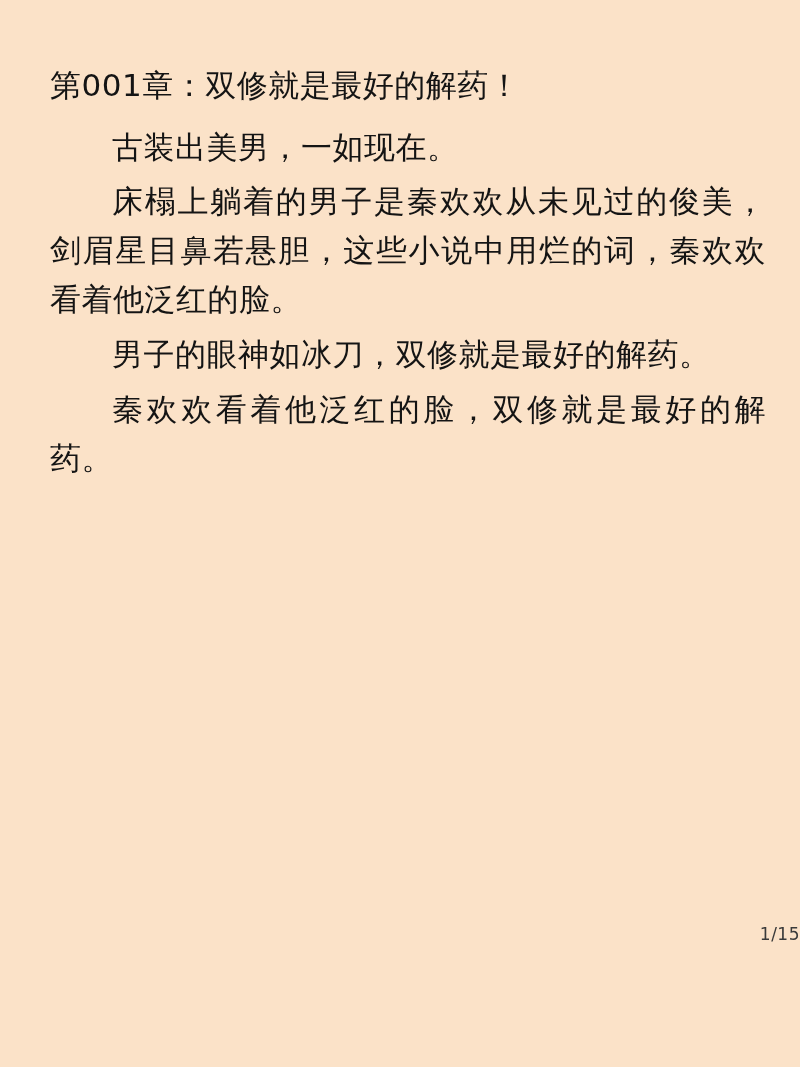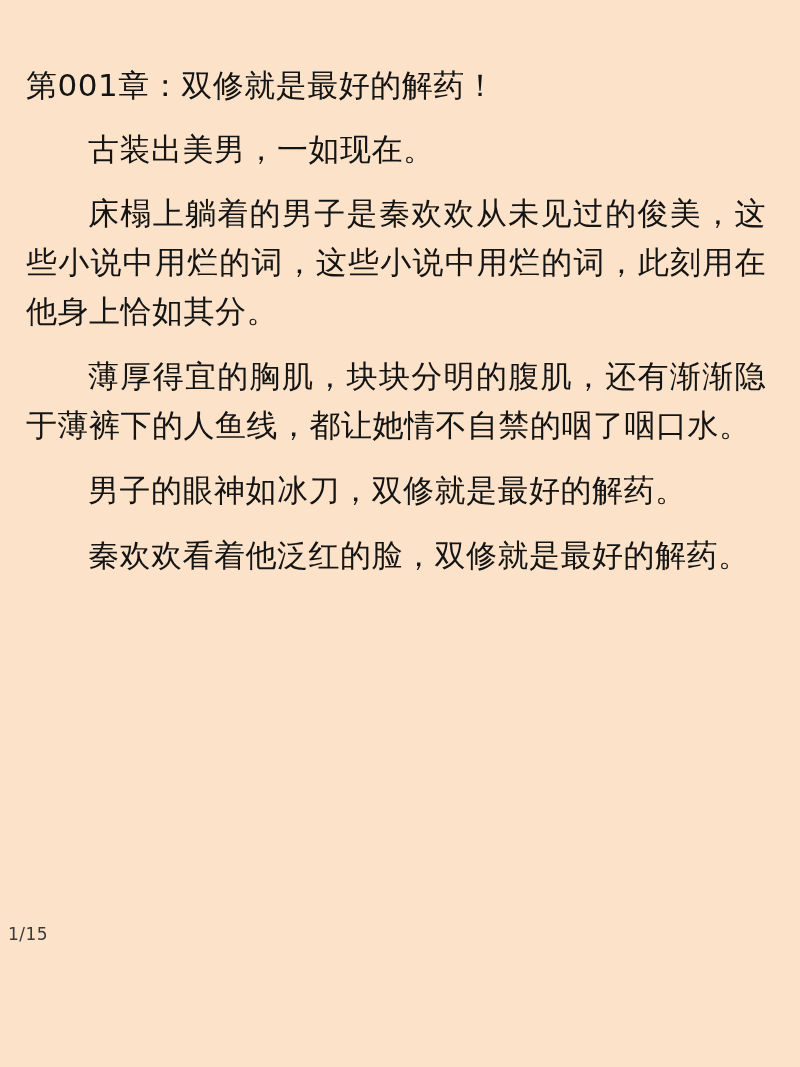--- a/index.html
+++ b/index.html
@@ -12,72 +12,71 @@
     background: #fbe2c8;
     font-family: "DejaVu Sans", "Liberation Sans", sans-serif;
     color: #1a1a1a;
     overflow: hidden;
   }
   .page {
     position: relative;
     width: 800px;
     height: 966px;
     box-sizing: border-box;
-    padding: 62px 34px 0 26px;
+    padding: 62px 34px 0 50px;
     display: flex;
     flex-direction: column;
   }
   .content {
     flex: 1 1 auto;
   }
   .chapter-title {
     font-size: 31px;
     line-height: 1.5;
     letter-spacing: 0.5px;
     margin: 0 0 14px 0;
     font-weight: 400;
     color: #141414;
   }
   .para {
     font-size: 31px;
     line-height: 1.58;
     letter-spacing: 0.5px;
-    margin: 16px 0 6px 0;
+    margin: 4px 0 6px 0;
     text-indent: 2em;
     color: #141414;
     text-align: justify;
     text-justify: inter-ideograph;
   }
   .footer {
     position: absolute;
-    left: 8px;
+    left: 0;
     right: 0;
     bottom: 22px;
-    text-align: left;
+    text-align: right;
   }
   .page-number {
     font-size: 17px;
     color: #3a3a3a;
     letter-spacing: 0.5px;
   }
 </style>
 </head>
 <body>
 
 <div class="page">
 
   <div class="content">
 
     <h1 class="chapter-title">第001章：双修就是最好的解药！</h1>
 
     <p class="para">古装出美男，一如现在。</p>
 
-    <p class="para">床榻上躺着的男子是秦欢欢从未见过的俊美，这些小说中用烂的词，这些小说中用烂的词，此刻用在他身上恰如其分。</p>
+    <p class="para">床榻上躺着的男子是秦欢欢从未见过的俊美，剑眉星目鼻若悬胆，这些小说中用烂的词，秦欢欢看着他泛红的脸。</p>
 
-    <p class="para">薄厚得宜的胸肌，块块分明的腹肌，还有渐渐隐于薄裤下的人鱼线，都让她情不自禁的咽了咽口水。</p>
 
     <p class="para">男子的眼神如冰刀，双修就是最好的解药。</p>
 
     <p class="para">秦欢欢看着他泛红的脸，双修就是最好的解药。</p>
 
 
   </div>
 
   <div class="footer">
     <span class="page-number">1/15</span>

